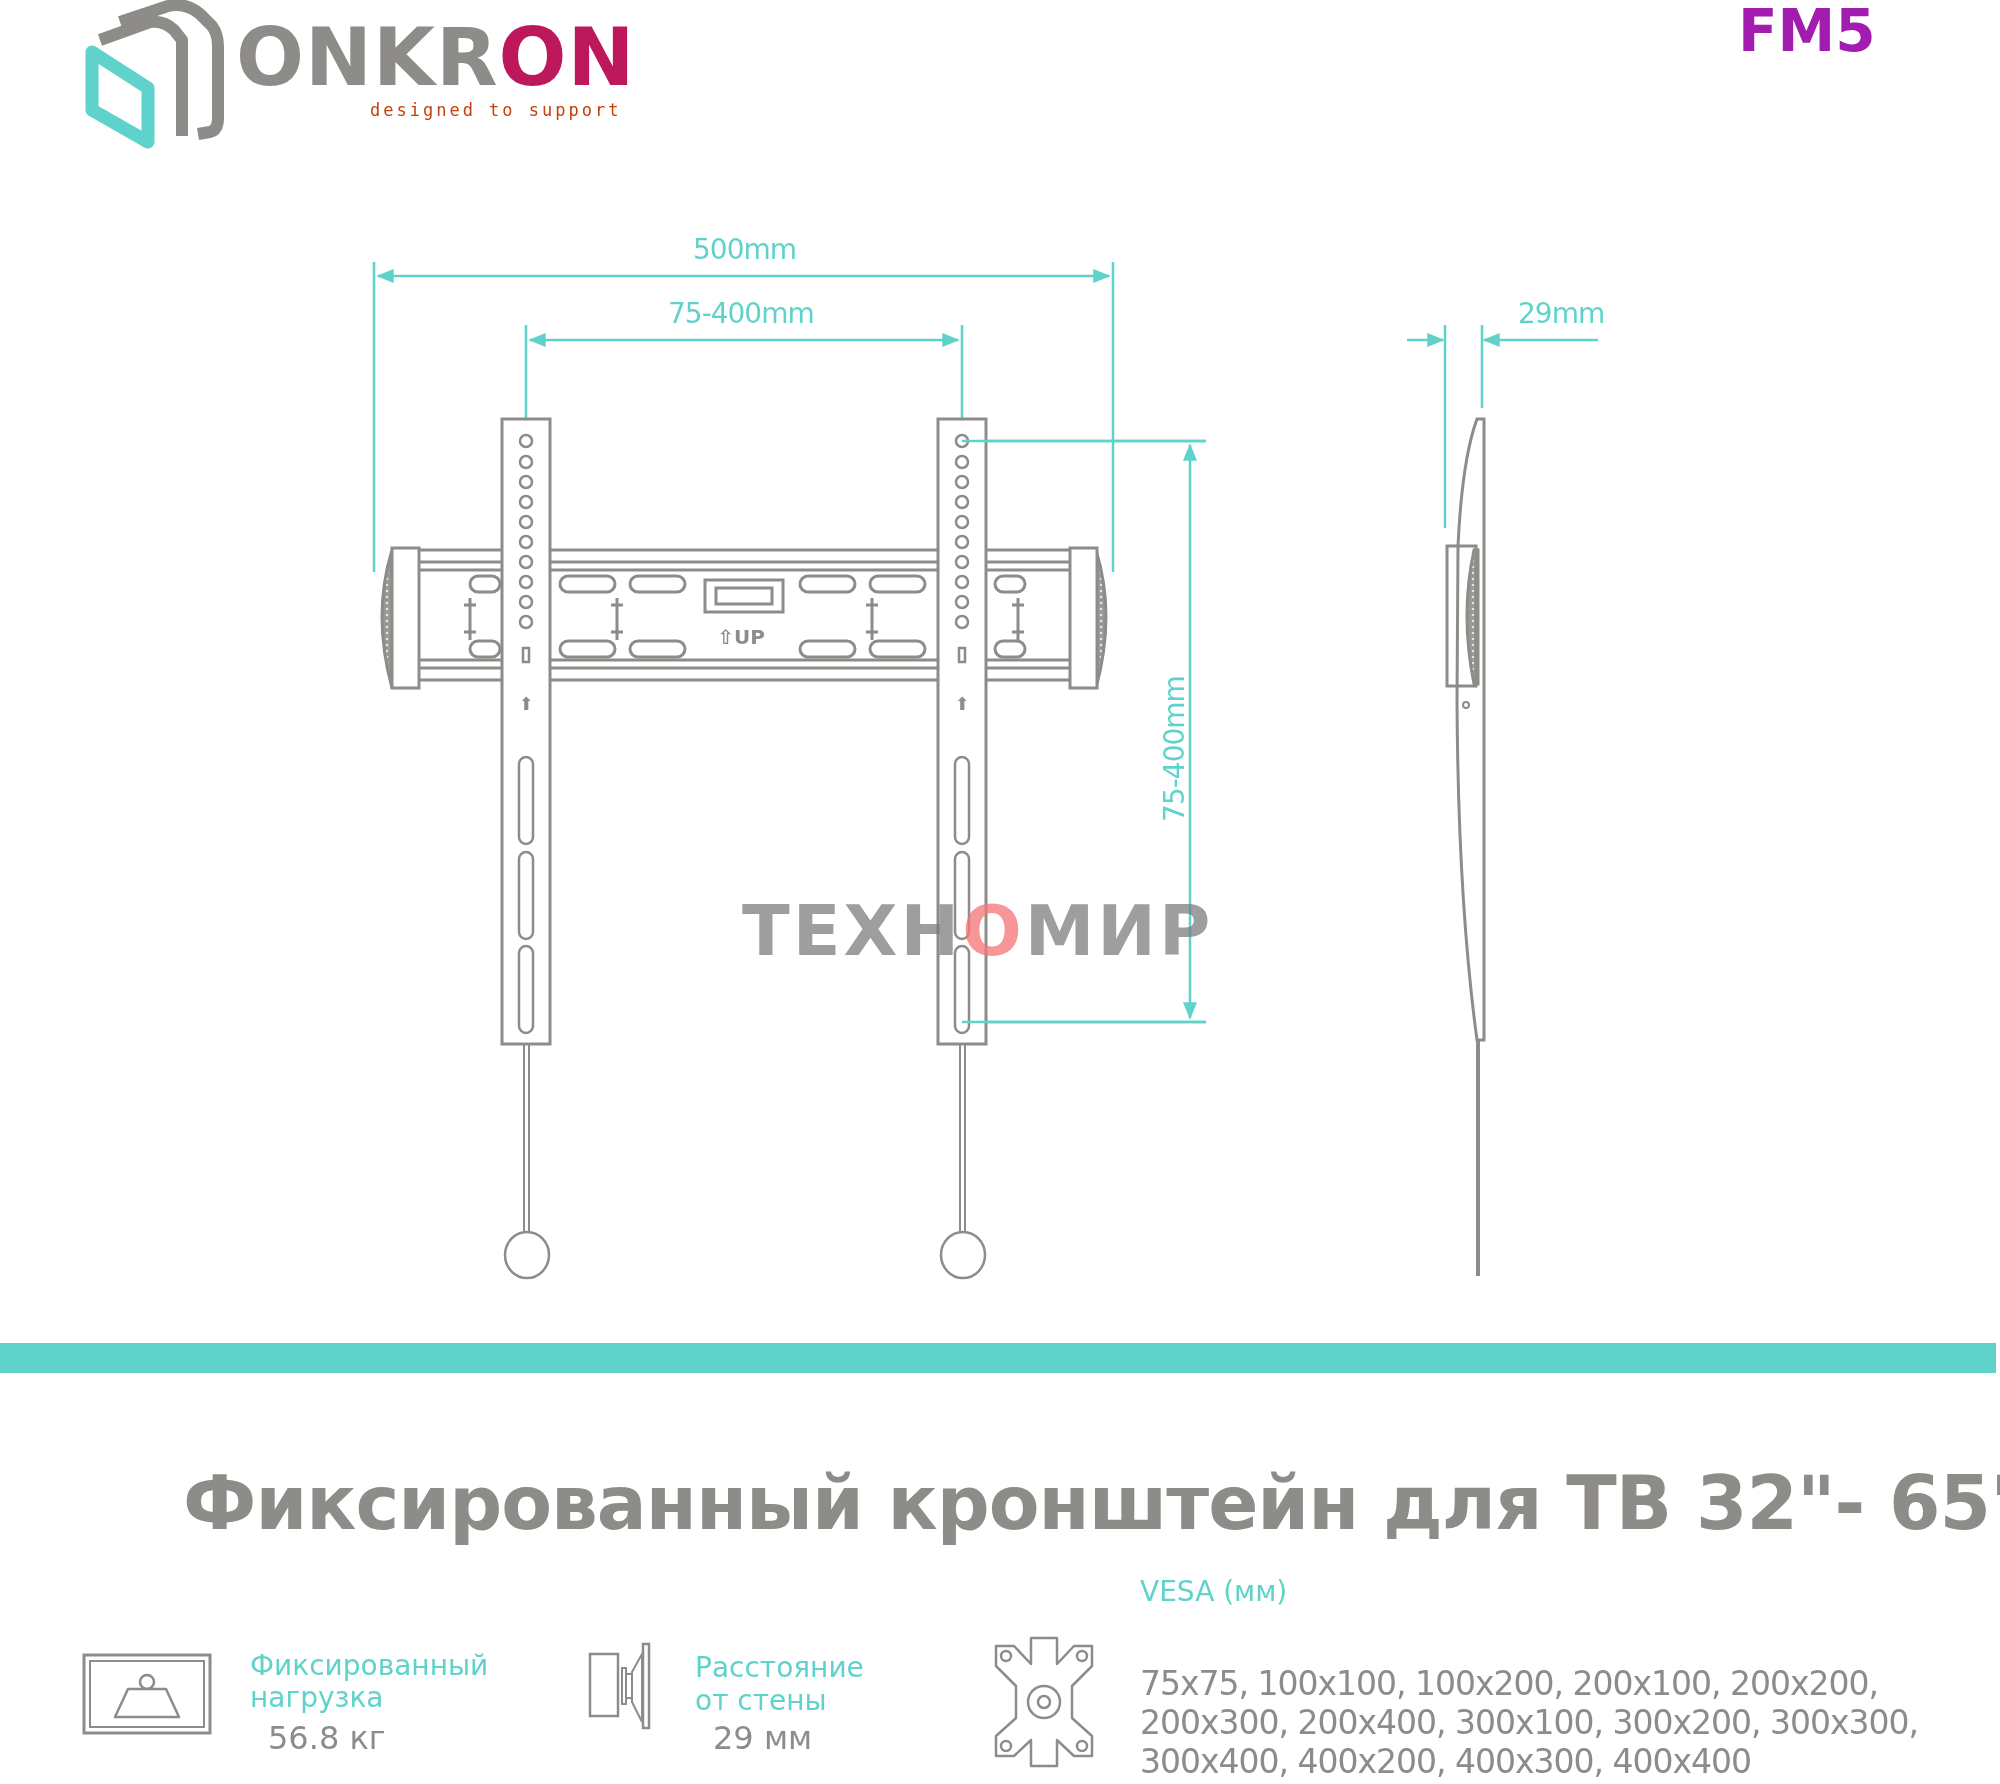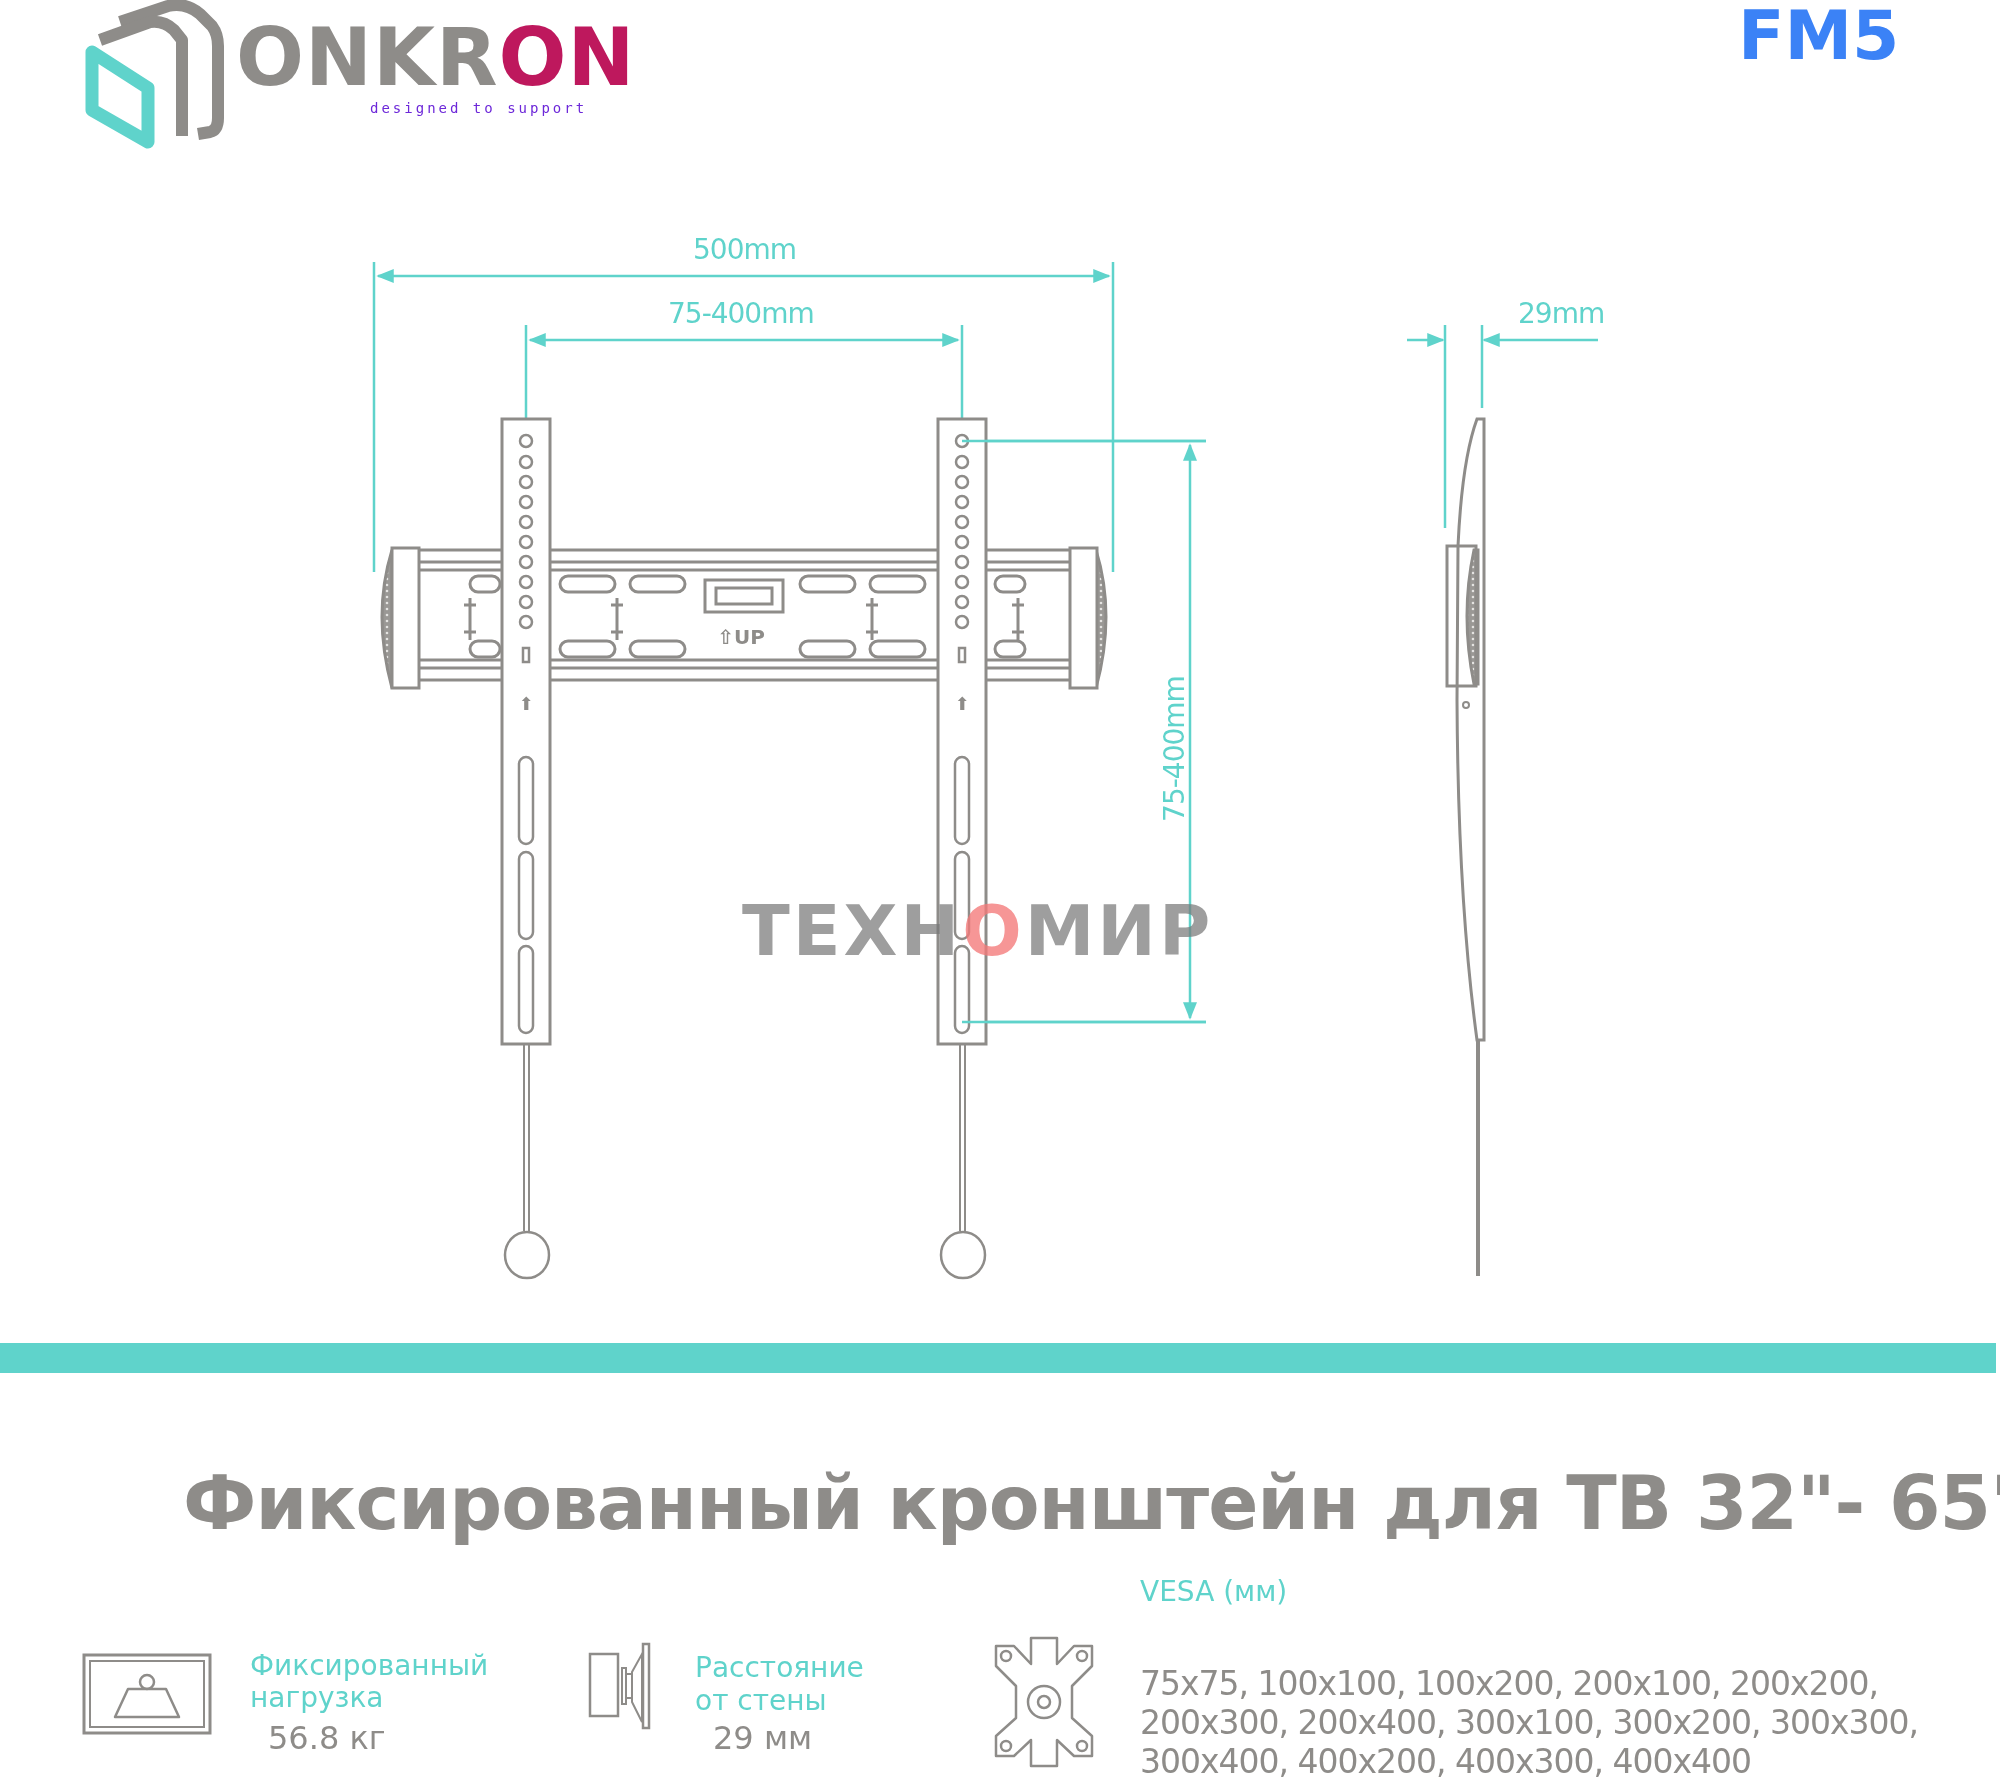--- a/index.html
+++ b/index.html
@@ -2,24 +2,24 @@
 <html><head>
 <meta charset="utf-8">
 <style>
   html, body { margin: 0; padding: 0; background: #ffffff; }
   body { width: 2000px; height: 1784px; position: relative; overflow: hidden;
          font-family: "DejaVu Sans", sans-serif; }
   .abs { position: absolute; }
   .logo-word { left: 236px; top: 18px; font-family: "DejaVu Sans", sans-serif; font-weight: bold;
                font-size: 80px; letter-spacing: 1px; color: #8e8c89; line-height: 1; }
   .logo-word .accent { color: #be185d; }
-  .tagline { left: 370px; top: 100px; font-family: "DejaVu Sans Mono", monospace; font-size: 14px;
-             letter-spacing: 3px; color: #6d28d9; }
+  .tagline { left: 370px; top: 100px; font-family: "DejaVu Sans Mono", monospace; font-size: 17px;
+             letter-spacing: 3px; color: #c2410c; }
   .model { left: 1738px; top: 2px; font-family: "DejaVu Sans", sans-serif; font-weight: bold;
-           font-size: 68px; color: #3b82f6; line-height: 1; }
+           font-size: 58px; color: #a21caf; line-height: 1; }
   .dim { font-family: "DejaVu Sans", sans-serif; font-size: 28px; color: #5fd3cb; line-height: 1;
          letter-spacing: -1px; }
   .watermark { left: 742px; top: 866px; font-family: "DejaVu Sans", sans-serif; font-weight: bold;
                font-size: 70px; color: rgba(120,120,120,0.72); letter-spacing: 3px; line-height: 1; margin-top: 30px; }
   .watermark .o { color: rgba(244,120,120,0.78); }
   .teal-bar { left: 0; top: 1343px; width: 1996px; height: 30px; background: #5fd3cb; }
   .title { left: 183px; top: 1466px; font-family: "DejaVu Sans", sans-serif; font-weight: bold;
            font-size: 74px; color: #8e8c89; letter-spacing: -1px; line-height: 1; white-space: nowrap; }
   .spec-label { font-family: "DejaVu Sans", sans-serif; font-size: 28px; color: #5fd3cb; line-height: 32px; }
   .spec-value { font-family: "DejaVu Sans", sans-serif; font-size: 32px; color: #8e8c89; line-height: 36px; margin-left: 18px; }

